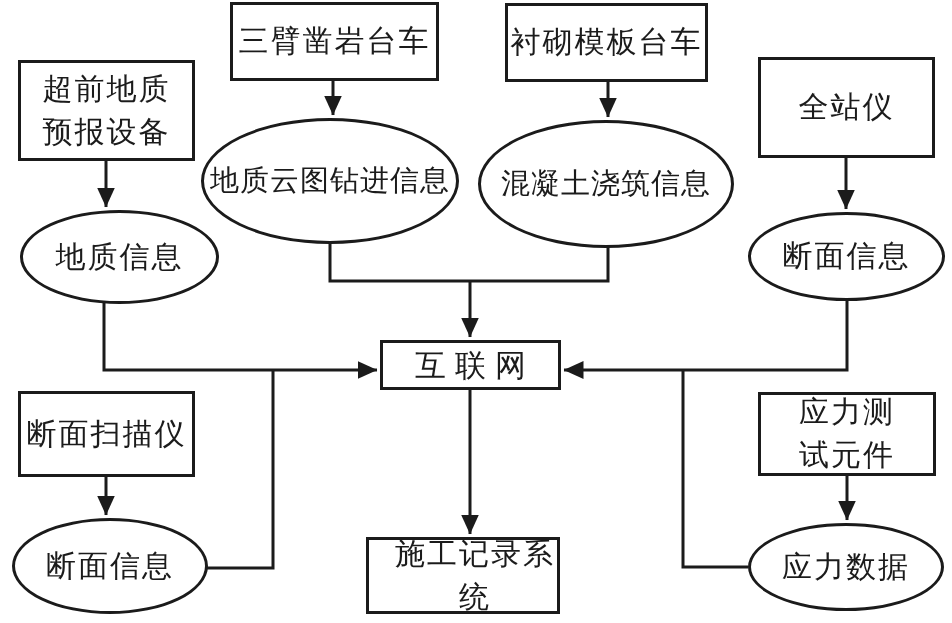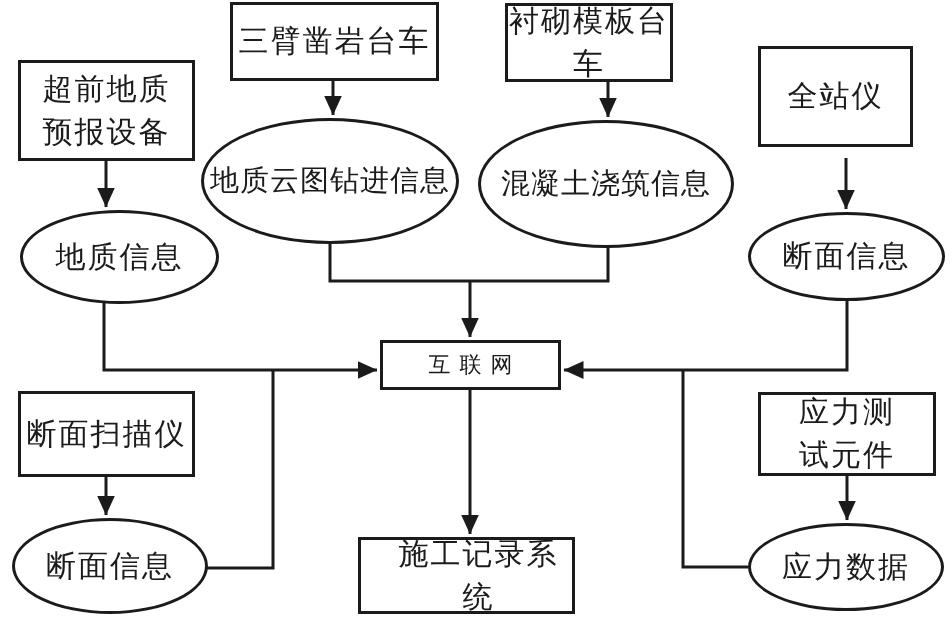--- a/index.html
+++ b/index.html
@@ -30,26 +30,26 @@
     text-align: center;
     font-size: 30px;
     letter-spacing: 2px;
     line-height: 1.42;
     white-space: pre-line;
   }
   .ellipse { border-radius: 50%; }
   
   #n-advance   { left: 18px;  top: 60px;  width: 177px; height: 101px; }
   #n-jumbo     { left: 230px; top: 2px;   width: 209px; height: 79px;  }
-  #n-trolley   { left: 505px; top: 3px;   width: 168px; height: 79px;  }
-  #n-station   { left: 758px; top: 46px;  width: 155px; height: 101px; }
-  #n-internet  { left: 380px; top: 340px; width: 181px; height: 50px;  font-size: 22px; letter-spacing: 9px; text-indent: 9px; }
+  #n-trolley   { left: 505px; top: 3px;   width: 203px; height: 79px;  }
+  #n-station   { left: 758px; top: 57px;  width: 177px; height: 101px; }
+  #n-internet  { left: 380px; top: 340px; width: 181px; height: 50px;  font-size: 31px; letter-spacing: 9px; text-indent: 9px; }
   #n-scanner   { left: 18px;  top: 391px; width: 177px; height: 86px;  }
   #n-stresstest{ left: 758px; top: 392px; width: 178px; height: 84px;  }
-  #n-record    { left: 358px; top: 537px; width: 217px; height: 77px; padding-left: 24px;  }
+  #n-record    { left: 366px; top: 537px; width: 194px; height: 77px; padding-left: 24px;  }
   
   #n-geoinfo   { left: 20px;   top: 210px; width: 199px; height: 94px;  }
   #n-geocloud  { left: 201px; top: 118px; width: 258px; height: 126px; font-size: 29px; letter-spacing: 1px; }
   #n-concrete  { left: 478px; top: 120px; width: 256px; height: 128px; font-size: 29px; letter-spacing: 1px; }
   #n-displace  { left: 748px; top: 212px; width: 197px; height: 89px;  }
   #n-sectinfo  { left: 12px;  top: 518px; width: 196px; height: 96px;  }
   #n-stressdat { left: 748px; top: 523px; width: 196px; height: 88px;  }
   .edge { stroke: #1b1b1b; stroke-width: 3; fill: none; }
   .arrowhead { fill: #1b1b1b; }
 </style>

